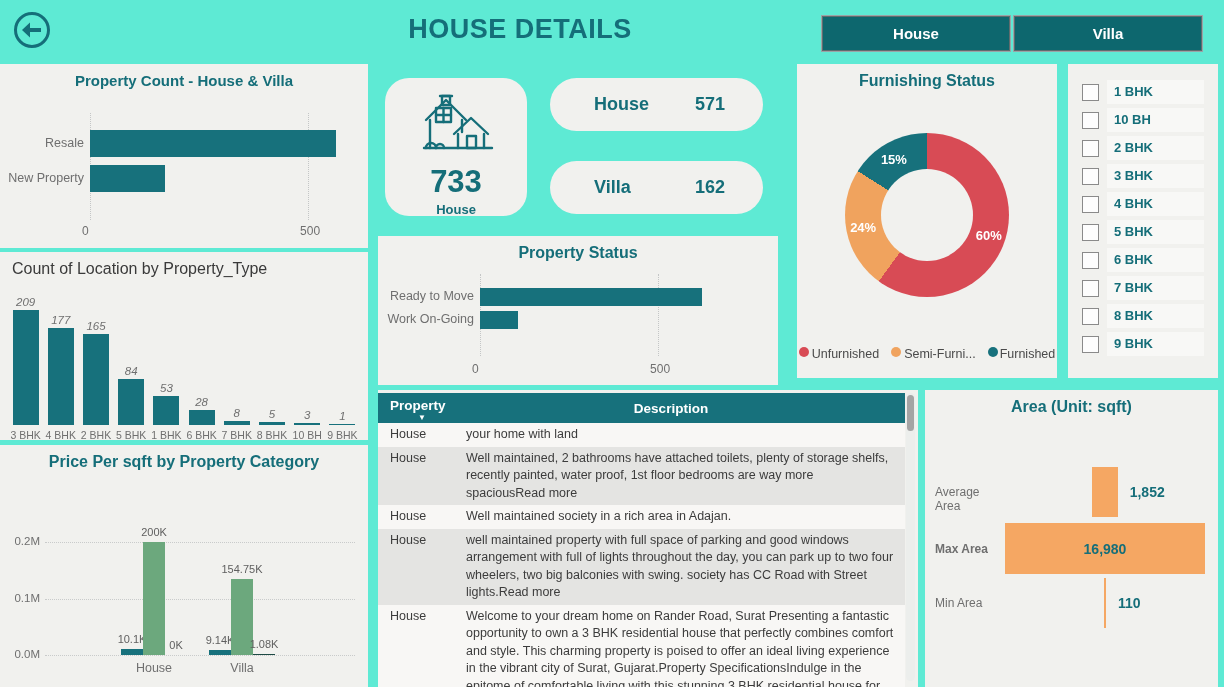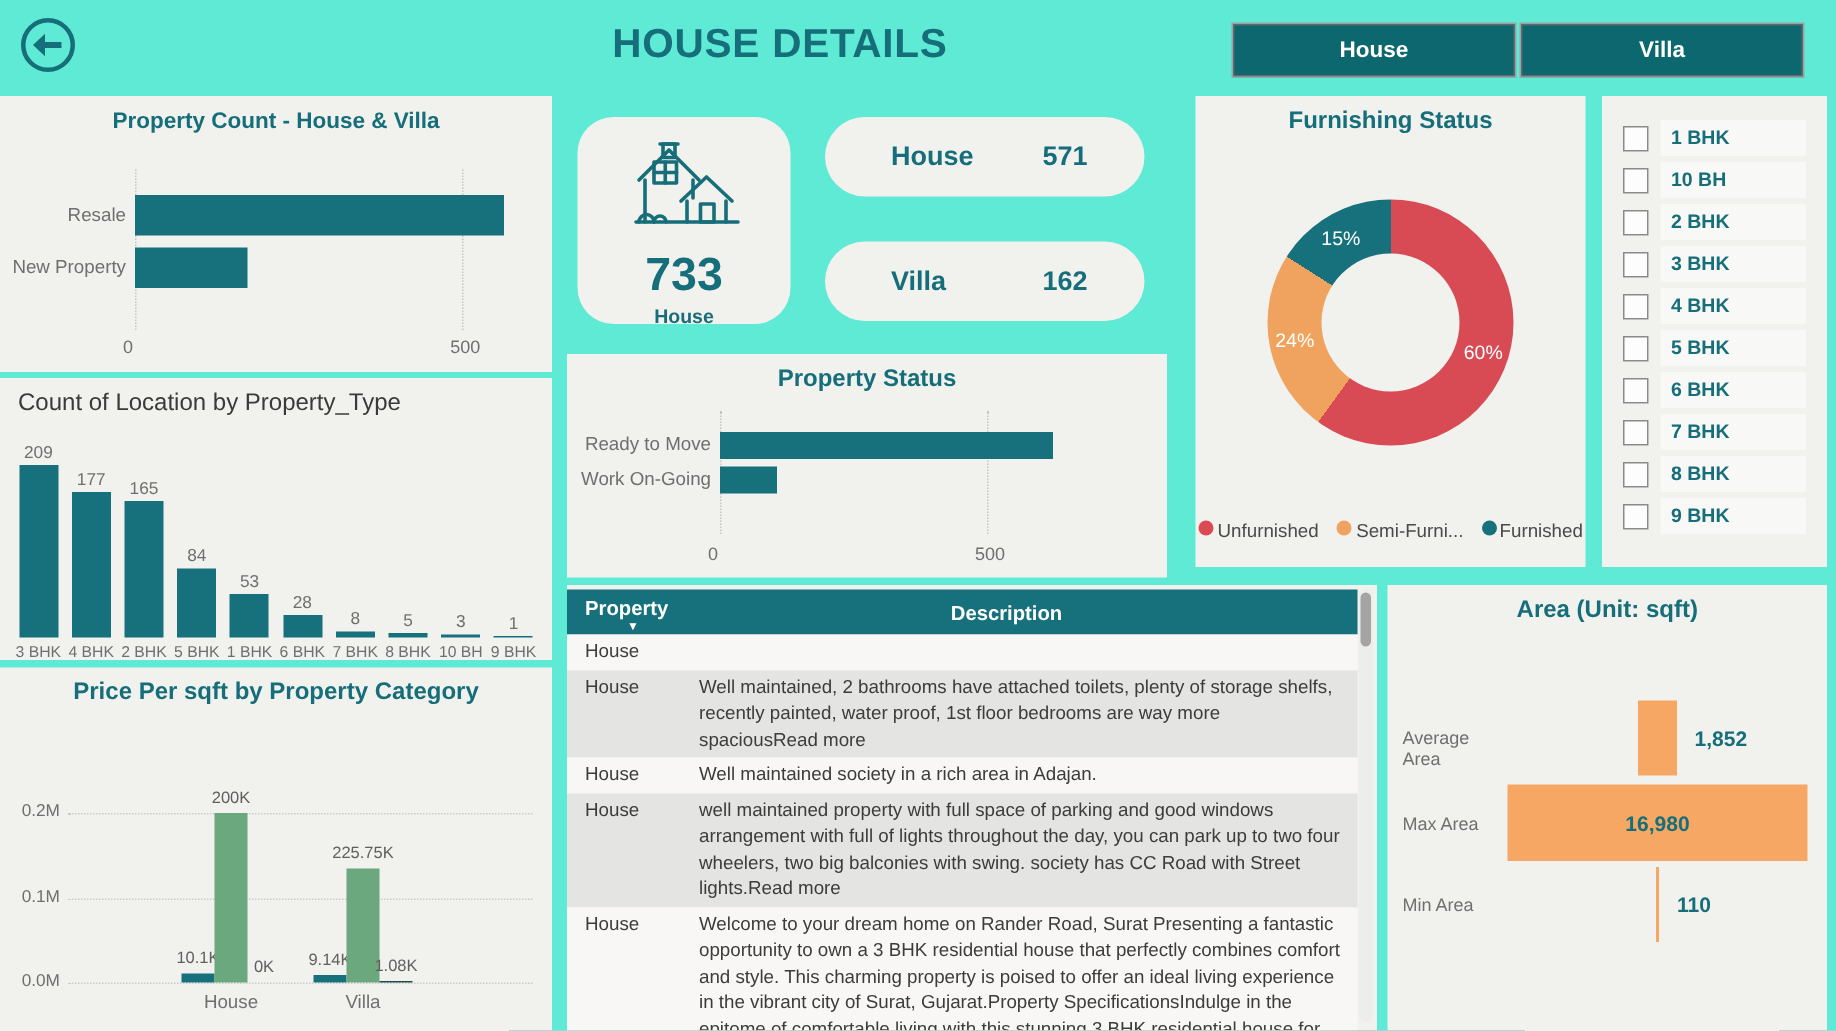--- a/index.html
+++ b/index.html
@@ -17,32 +17,32 @@
   #card-house-total .big{font-size:31px;font-weight:bold;color:#156e79;margin-top:4px;}
   #card-house-total .sub{font-size:13px;font-weight:bold;color:#156e79;margin-top:2px;}
   .pill{position:absolute;left:550px;width:213px;height:53px;background:#f1f1ee;border-radius:27px;display:flex;align-items:center;justify-content:space-between;padding:0 38px 0 44px;box-sizing:border-box;}
   .pill span{font-size:18px;font-weight:bold;color:#156e79;}
   
   .cat-label{position:absolute;color:#6f6f6f;font-size:12.5px;text-align:right;}
   .tick-label{position:absolute;color:#6f6f6f;font-size:12px;}
   .vline{position:absolute;border-left:1px dotted #c4c6c6;width:0;}
   .hline{position:absolute;border-top:1px dotted #c9cbcb;height:0;}
   .hbar{position:absolute;background:#17717c;}
-  .col-wrap{position:absolute;bottom:0;display:flex;flex-direction:column;align-items:center;}
+  .col-wrap{position:absolute;bottom:0;display:flex;flex-direction:column;align-items:center;font-style:italic;}
   .col-val{color:#6f6f6f;font-size:11.5px;margin-bottom:2px;}
   .col-bar{background:#17717c;width:26px;}
   .col-cat{position:absolute;color:#6f6f6f;font-size:10.5px;white-space:nowrap;}
   
   .legend{position:absolute;display:flex;justify-content:center;align-items:center;gap:12px;width:100%;}
   .legend .li{display:flex;gap:4px;font-size:12.5px;color:#4a4a4a;}
   .dot{width:11px;height:11px;border-radius:50%;display:inline-block;}
   
   #donut{position:absolute;border-radius:50%;}
   #donut-hole{position:absolute;border-radius:50%;background:#f1f1ee;}
-  .slice-label{position:absolute;color:#fff;font-weight:normal;font-size:13px;transform:translate(-50%,-50%);}
+  .slice-label{position:absolute;color:#fff;font-weight:bold;font-size:13px;transform:translate(-50%,-50%);}
   
   #tbl-head{position:absolute;left:0;top:3px;height:30px;width:527px;background:#17717c;color:#fff;}
   #tbl-head .c1{position:absolute;left:12px;top:5px;font-size:13.5px;font-weight:bold;}
   #tbl-head .sort{position:absolute;left:40px;top:20px;font-size:8px;}
   #tbl-head .c2{position:absolute;left:78px;top:8px;width:430px;text-align:center;font-size:13.5px;font-weight:bold;}
   #tbl-rows{position:absolute;left:0;top:33px;width:527px;}
   .trow{display:flex;font-size:12.5px;color:#3c3c3c;line-height:1.4;}
   .trow .p{width:66px;padding:3px 0 3px 12px;flex:none;}
   .trow .d{width:429px;padding:3px 10px 3px 10px;}
   .trow:nth-child(odd){background:#f8f7f5;}
@@ -150,21 +150,21 @@
       <div class="tick-label" style="left: 4px; top: 90px; width: 36px; text-align: right; font-size: 11.5px;">0.2M</div>
       <div style="position: absolute; left: 121px; top: 204.293px; width: 22px; height: 5.7065px; background: rgb(23, 113, 124);"></div>
       <div style="position: absolute; left: 107px; top: 188.293px; width: 50px; text-align: center; font-size: 11px; color: rgb(95, 95, 95);">10.1K</div>
       <div style="position: absolute; left: 143px; top: 97px; width: 22px; height: 113px; background: rgb(108, 168, 125);"></div>
       <div style="position: absolute; left: 129px; top: 81px; width: 50px; text-align: center; font-size: 11px; color: rgb(95, 95, 95);">200K</div>
       <div style="position: absolute; left: 151px; top: 194px; width: 50px; text-align: center; font-size: 11px; color: rgb(95, 95, 95);">0K</div>
       <div style="position: absolute; left: 121px; top: 216px; width: 66px; text-align: center; font-size: 12.5px; color: rgb(111, 111, 111);">House</div>
       <div style="position: absolute; left: 209px; top: 204.836px; width: 22px; height: 5.1641px; background: rgb(23, 113, 124);"></div>
       <div style="position: absolute; left: 195px; top: 188.836px; width: 50px; text-align: center; font-size: 11px; color: rgb(95, 95, 95);">9.14K</div>
       <div style="position: absolute; left: 231px; top: 133.618px; width: 22px; height: 76.3823px; background: rgb(108, 168, 125);"></div>
-      <div style="position: absolute; left: 217px; top: 117.618px; width: 50px; text-align: center; font-size: 11px; color: rgb(95, 95, 95);">225.75K</div>
+      <div style="position: absolute; left: 217px; top: 117.618px; width: 50px; text-align: center; font-size: 11px; color: rgb(95, 95, 95);">154.75K</div>
       <div style="position: absolute; left: 253px; top: 209px; width: 22px; height: 1px; background: rgb(29, 74, 68);"></div>
       <div style="position: absolute; left: 239px; top: 193px; width: 50px; text-align: center; font-size: 11px; color: rgb(95, 95, 95);">1.08K</div>
       <div style="position: absolute; left: 209px; top: 216px; width: 66px; text-align: center; font-size: 12.5px; color: rgb(111, 111, 111);">Villa</div>
     </div>
 
   <div class="card" id="card-house-total">
     <svg width="84" height="66" viewBox="0 0 84 66" style="margin-top:12px">
       <g fill="none" stroke="#156e79" stroke-width="2.4" stroke-linejoin="round" stroke-linecap="round">
         <rect x="28" y="6" width="8" height="9"></rect>
         <line x1="26" y1="6" x2="38" y2="6"></line>
@@ -208,20 +208,21 @@
 
   <div class="panel" id="p-table" style="left:378px;top:390px;width:540px;height:297px;overflow:hidden;">
     <div id="tbl-head">
       <span class="c1">Property</span>
       <span class="sort">▼</span>
       <span class="c2">Description</span>
     </div>
     <div id="tbl-rows">
         <div class="trow">
           <div class="p">House</div>
+          <div class="d">your home with land</div>
         </div>
         <div class="trow">
           <div class="p">House</div>
           <div class="d">Well maintained, 2 bathrooms have attached toilets, plenty of storage shelfs, recently painted, water proof, 1st floor bedrooms are way more spaciousRead more</div>
         </div>
         <div class="trow">
           <div class="p">House</div>
           <div class="d">Well maintained society in a rich area in Adajan.</div>
         </div>
         <div class="trow">
@@ -302,21 +303,21 @@
         <div class="cbox"></div>
         <div class="slabel">9 BHK</div>
       </div>
     </div>
 
   <div class="panel" id="p-area" style="left:925px;top:390px;width:293px;height:297px;">
     <div class="ptitle" style="font-size:16px">Area (Unit: sqft)</div>
   <div class="fun-label" style="top: 95px;">Average Area</div>
       <div class="fun-bar" style="left: 167.298px; top: 77px; width: 25.4047px; height: 50px;"></div>
       <div class="fun-val" style="left: 204.702px; top: 94px;">1,852</div>
-      <div class="fun-label" style="top: 151.5px;">Max Area</div>
+      <div class="fun-label" style="top: 151.5px; font-weight: bold;">Max Area</div>
       <div class="fun-bar" style="left: 80px; top: 133px; width: 200px; height: 51px;"></div>
       <div class="fun-val" style="left: 130px; top: 150.5px; width: 100px; text-align: center;">16,980</div>
       <div class="fun-label" style="top: 206px;">Min Area</div>
       <div class="fun-bar" style="left: 179px; top: 188px; width: 2px; height: 50px;"></div>
       <div class="fun-val" style="left: 193px; top: 205px;">110</div>
     </div>
 
 </div>
 
 </body></html>

